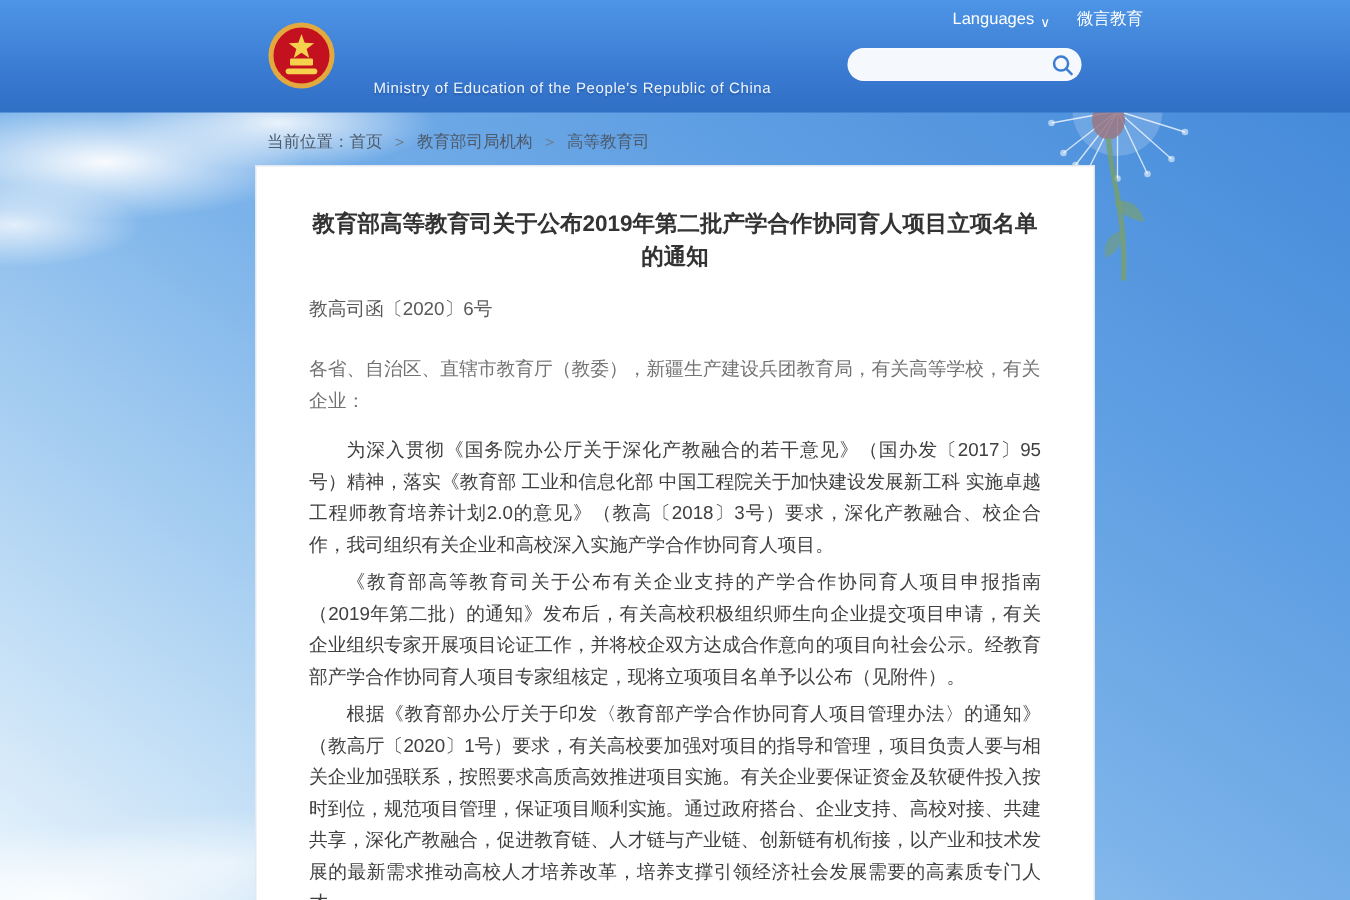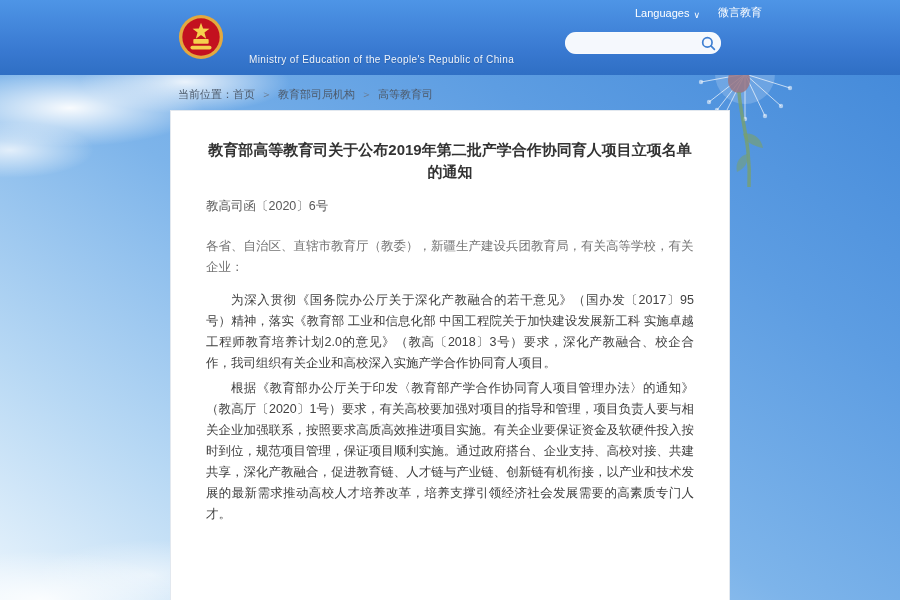--- a/index.html
+++ b/index.html
@@ -167,15 +167,16 @@
 
 <div class="breadcrumb">
   <span>当前位置：</span><a href="#">首页</a><span class="sep">＞</span><a href="#">教育部司局机构</a><span class="sep">＞</span><a href="#">高等教育司</a>
 </div>
 
 <div class="card">
   <h1 class="doc-title">教育部高等教育司关于公布2019年第二批产学合作协同育人项目立项名单的通知</h1>
   <div class="doc-number">教高司函〔2020〕6号</div>
   <div class="salutation">各省、自治区、直辖市教育厅（教委），新疆生产建设兵团教育局，有关高等学校，有关企业：</div>
   <p class="para">为深入贯彻《国务院办公厅关于深化产教融合的若干意见》（国办发〔2017〕95号）精神，落实《教育部 工业和信息化部 中国工程院关于加快建设发展新工科 实施卓越工程师教育培养计划2.0的意见》（教高〔2018〕3号）要求，深化产教融合、校企合作，我司组织有关企业和高校深入实施产学合作协同育人项目。</p>
+  <p class="para">《教育部高等教育司关于公布有关企业支持的产学合作协同育人项目申报指南（2019年第二批）的通知》发布后，有关高校积极组织师生向企业提交项目申请，有关企业组织专家开展项目论证工作，并将校企双方达成合作意向的项目向社会公示。经教育部产学合作协同育人项目专家组核定，现将立项项目名单予以公布（见附件）。</p>
   <p class="para">根据《教育部办公厅关于印发〈教育部产学合作协同育人项目管理办法〉的通知》（教高厅〔2020〕1号）要求，有关高校要加强对项目的指导和管理，项目负责人要与相关企业加强联系，按照要求高质高效推进项目实施。有关企业要保证资金及软硬件投入按时到位，规范项目管理，保证项目顺利实施。通过政府搭台、企业支持、高校对接、共建共享，深化产教融合，促进教育链、人才链与产业链、创新链有机衔接，以产业和技术发展的最新需求推动高校人才培养改革，培养支撑引领经济社会发展需要的高素质专门人才。</p>
 
 </div>
 
 </body></html>

